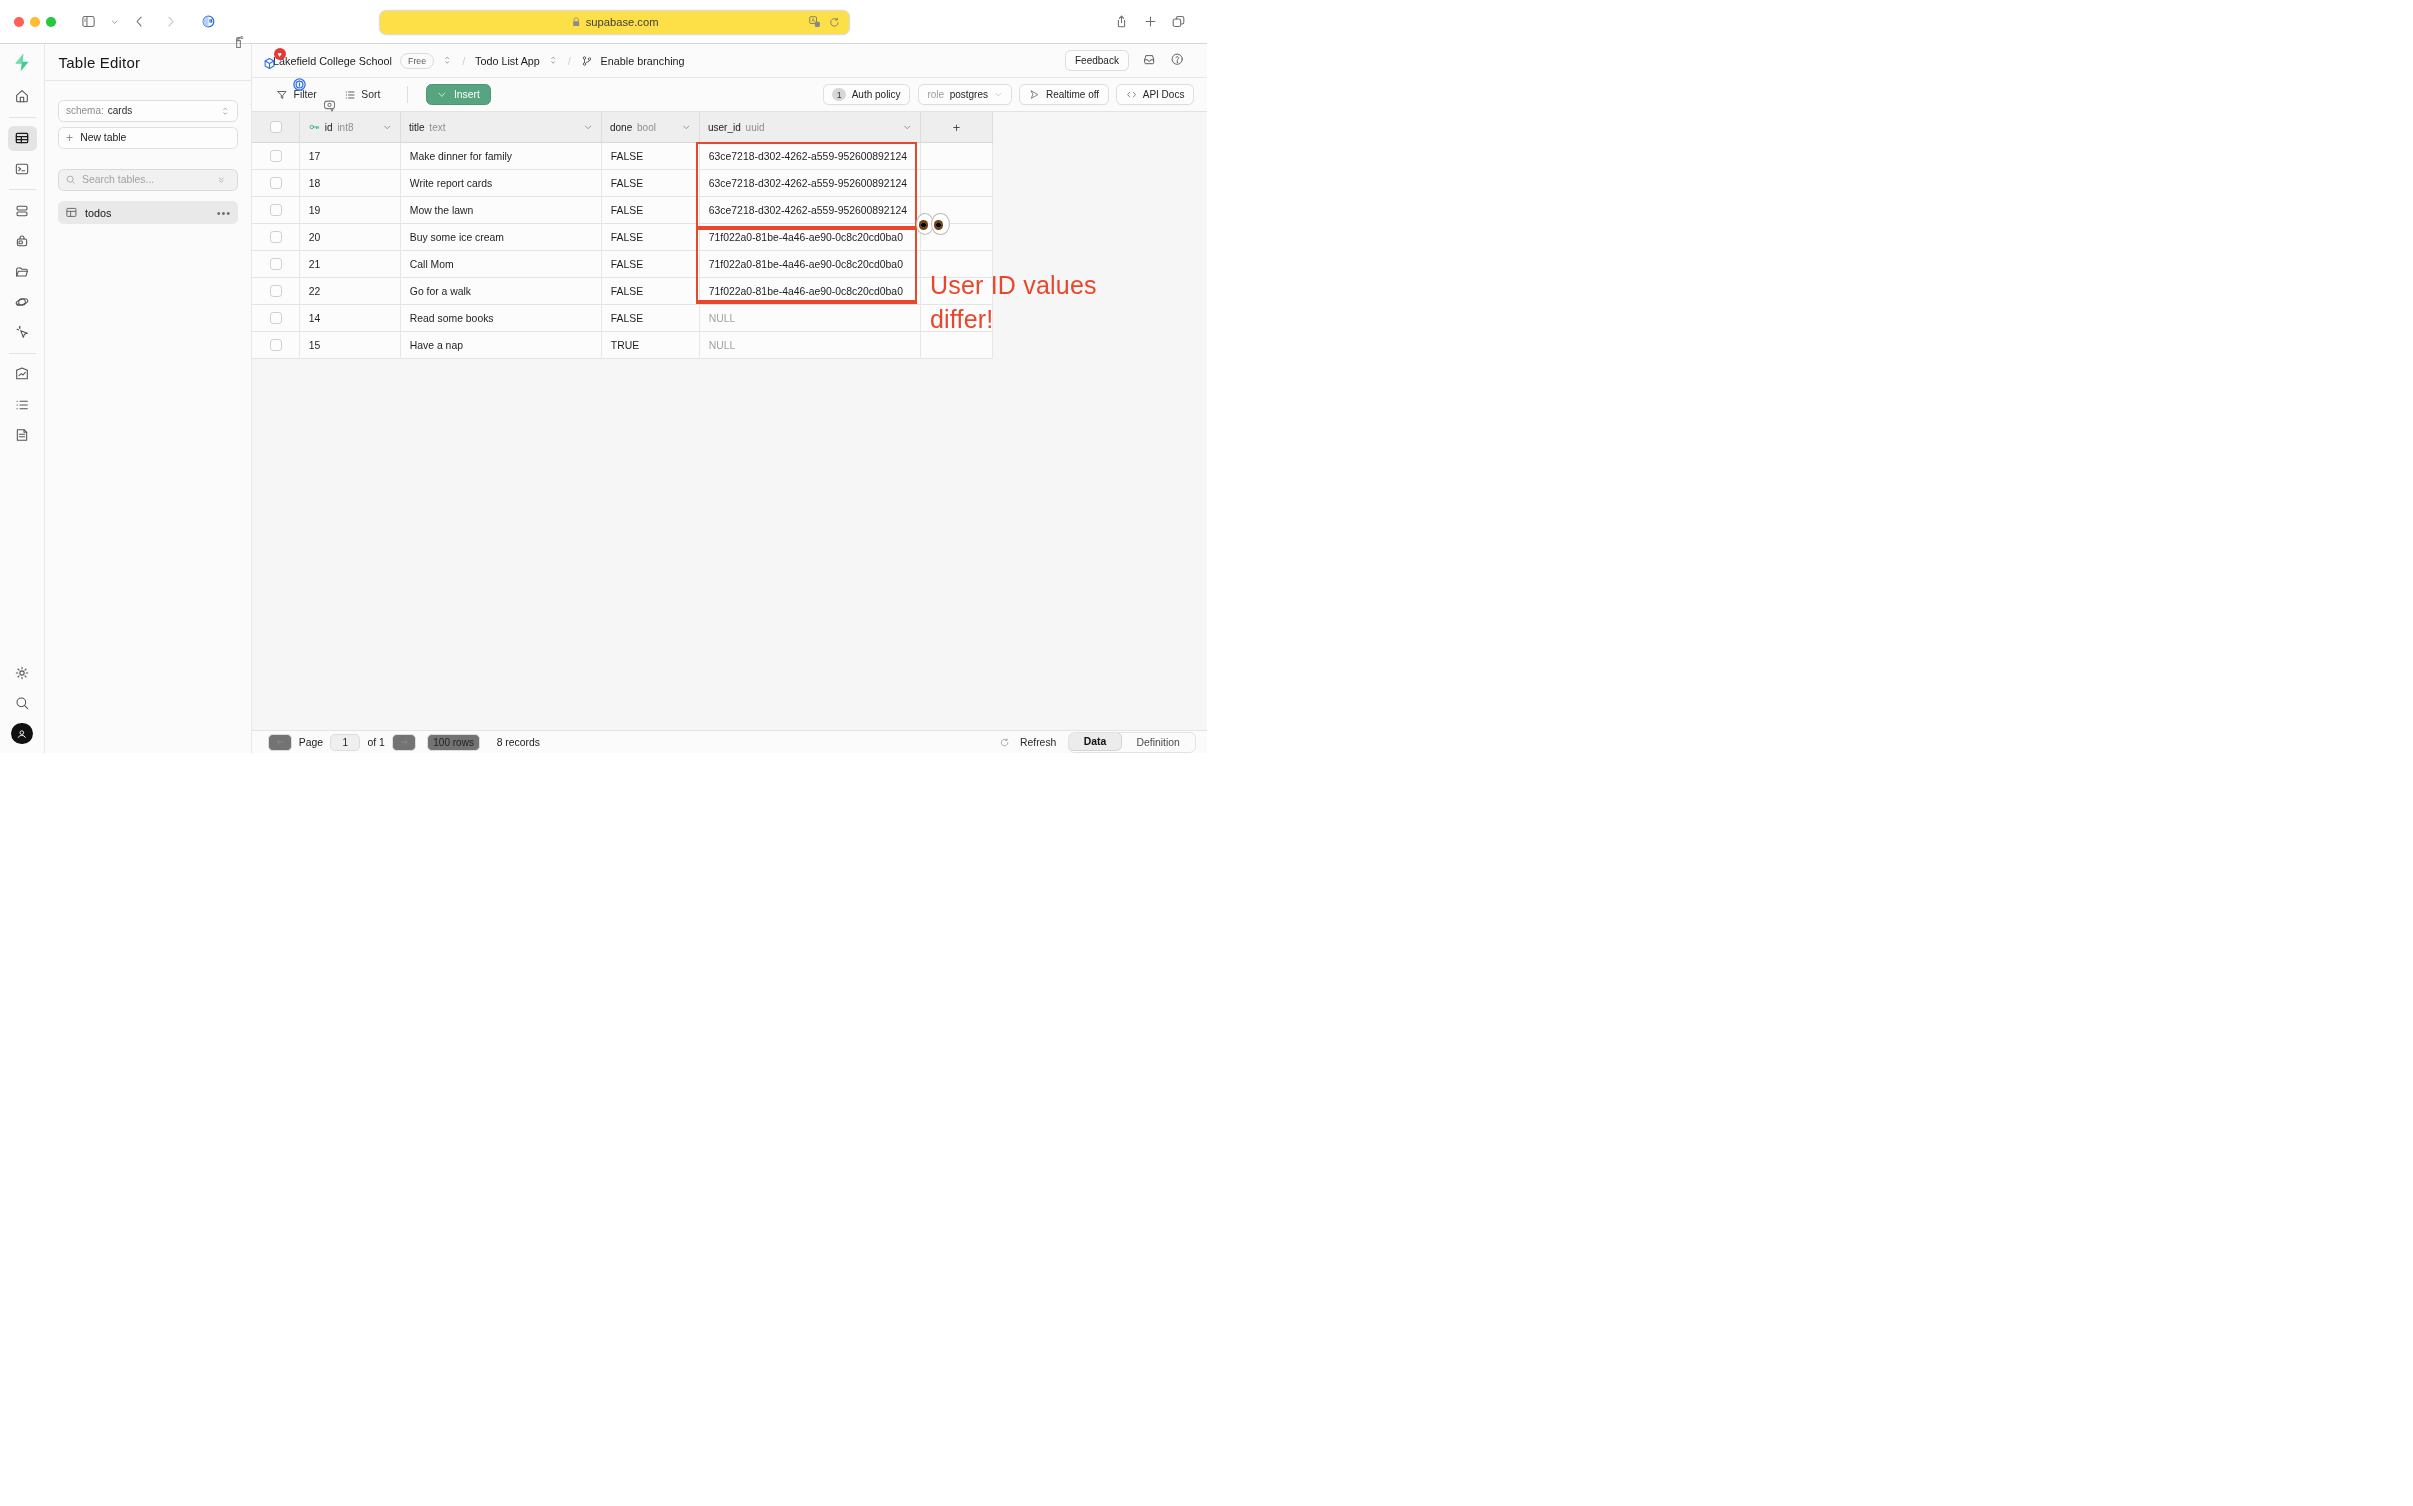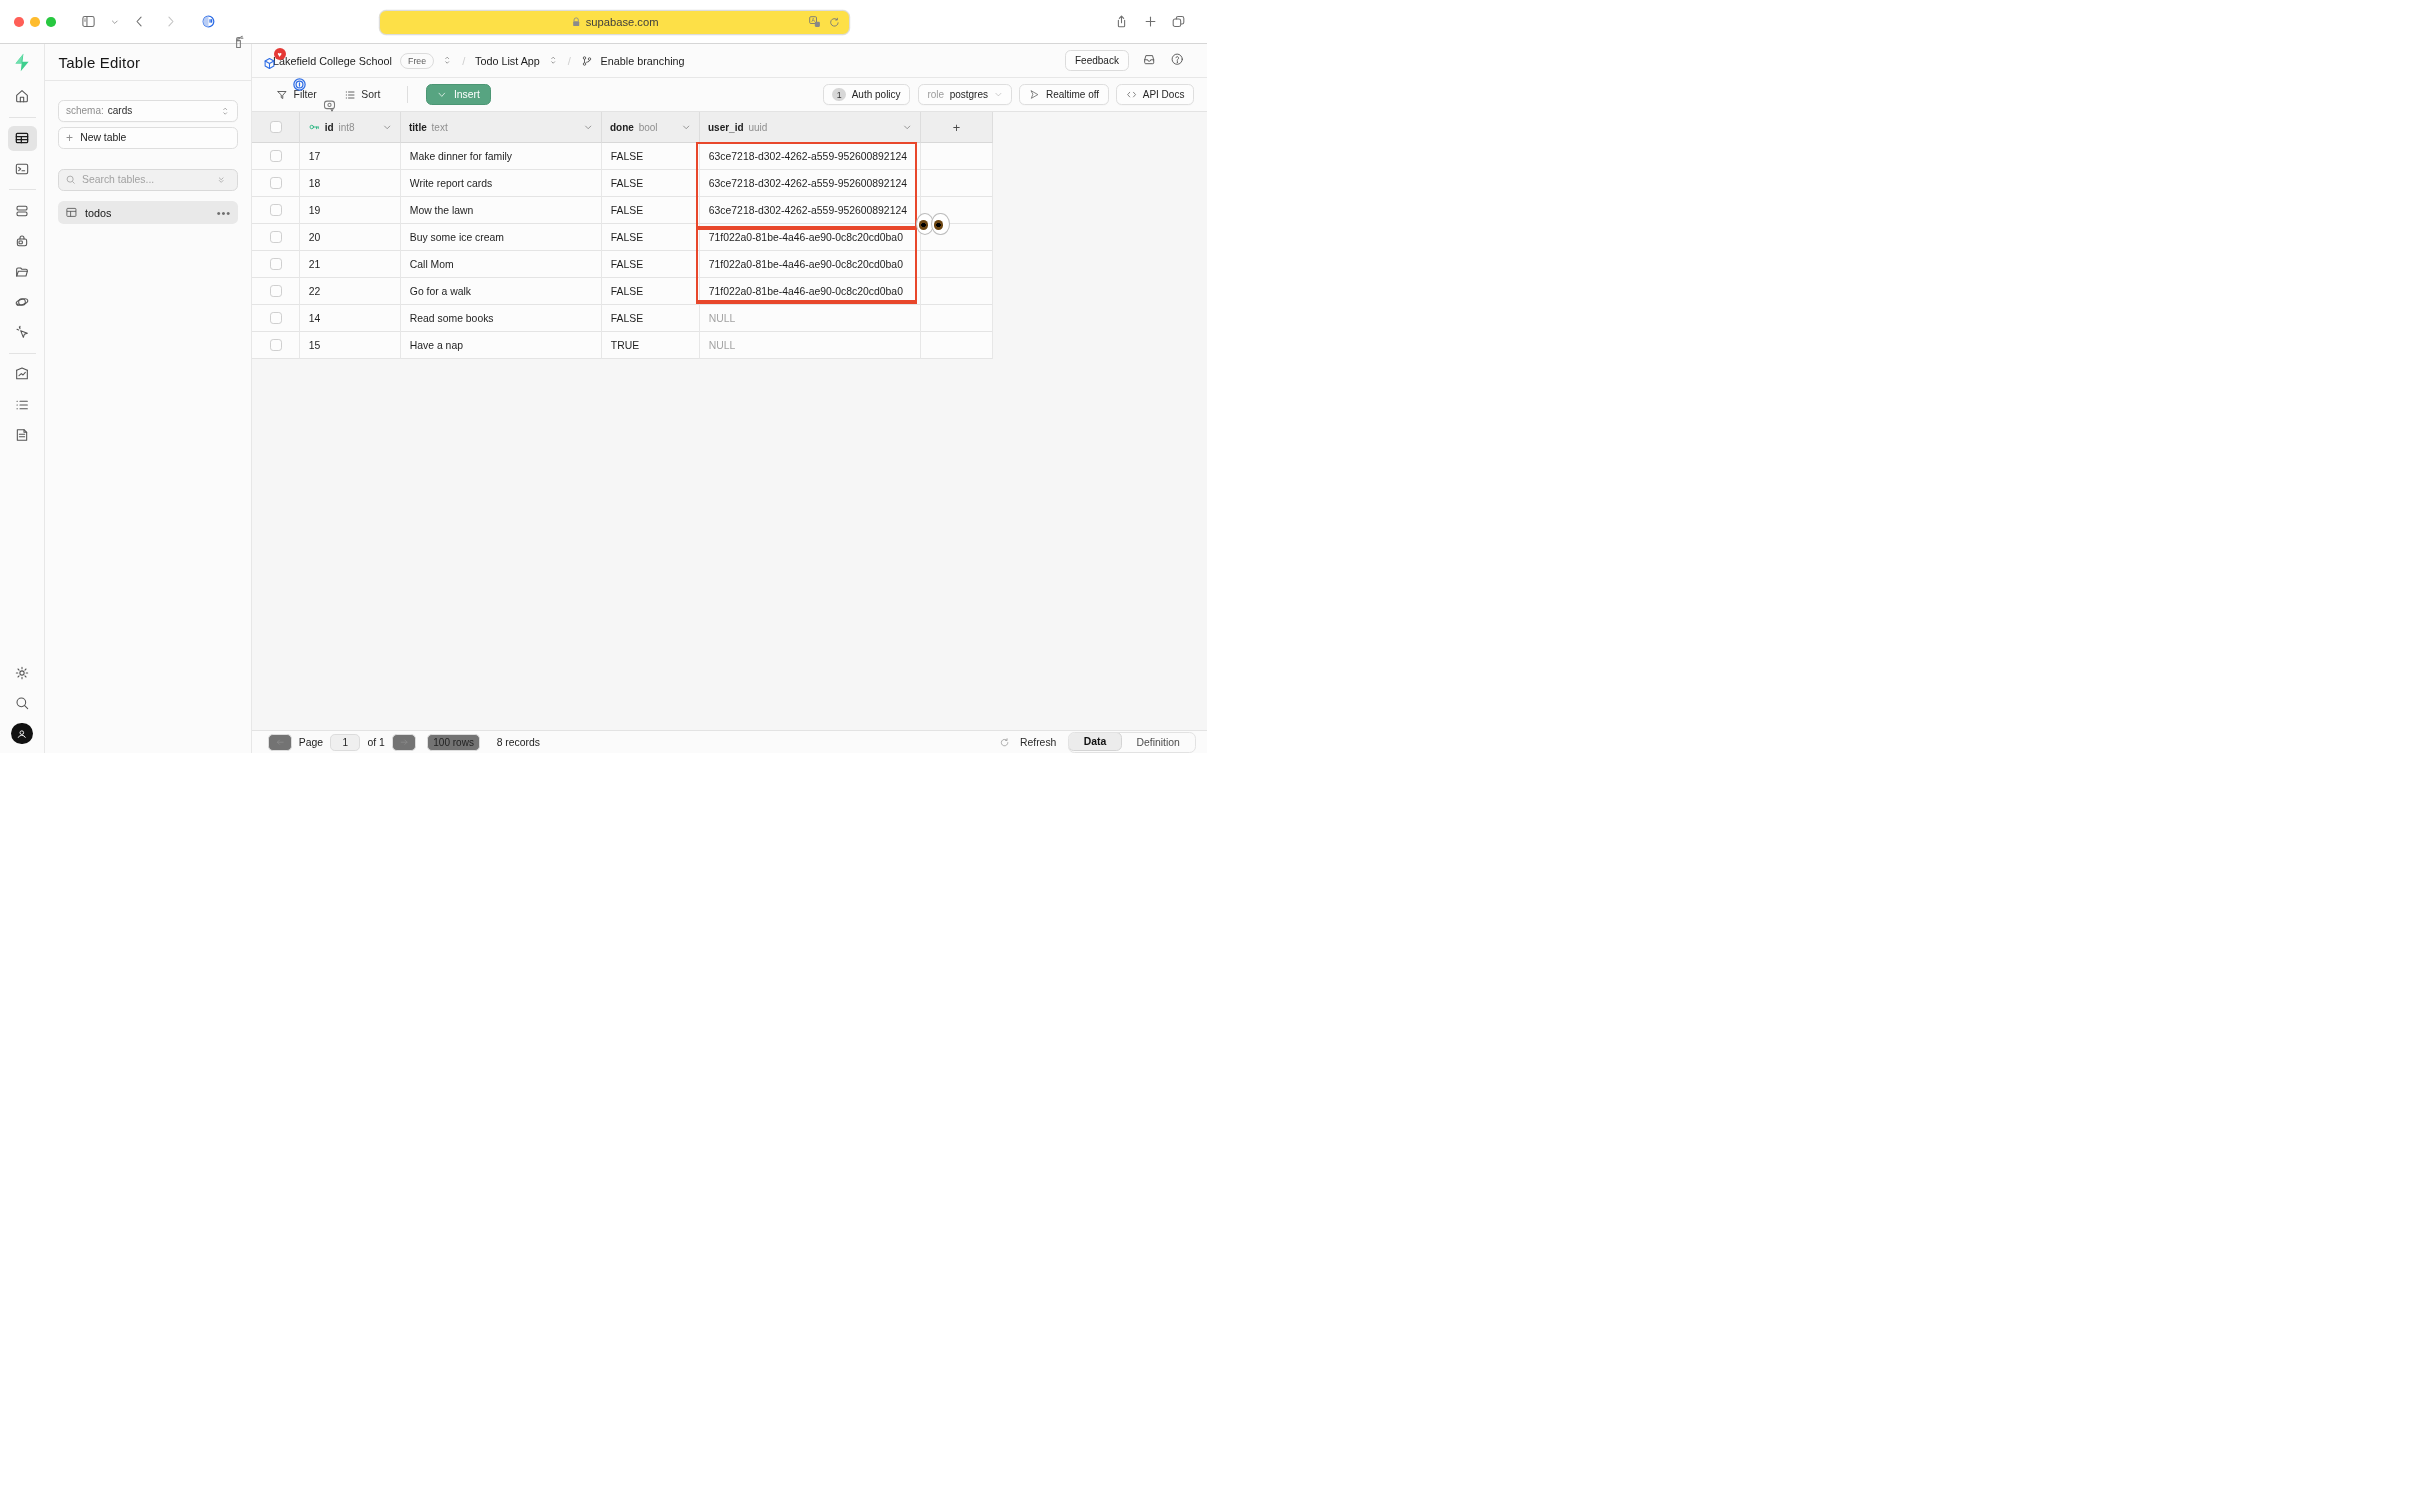--- a/index.html
+++ b/index.html
@@ -87,21 +87,21 @@
   .badge-1 { width:13.6px; height:13.6px; border-radius:50%; background:#d7d7d7; color:#333; font-size:8.8px; display:flex; align-items:center; justify-content:center; }
   .muted { color:#9d9d9d; }
   .chip .chev { color:#a5a5a5; }
 
   
   .content { flex:1; position:relative; background:#f6f6f6; overflow:hidden; }
   .grid { position:absolute; left:0; top:0; }
   .ghead, .trow { display:flex; }
   .hc { height:31px; background:#eeeeee; border-right:0.8px solid #dddddd; border-bottom:0.8px solid #d8d8d8;
     display:flex; align-items:center; padding:0 8px; font-size:10px; color:#212121; gap:4.8px; }
-  .hc .cname { font-weight:700; }
+  .hc .cname { font-weight:400; }
   .hc .ctype { color:#8f8f8f; font-weight:400; }
   .hc .hchev { margin-left:auto; color:#6f6f6f; }
   .hc svg.chev-s { width:10.4px; height:10.4px; stroke:#6f6f6f; fill:none; stroke-width:1.6; stroke-linecap:round; stroke-linejoin:round; }
   .c { height:27px; background:#fcfcfc; border-right:0.8px solid #e7e7e7; border-bottom:0.8px solid #e4e4e4;
     display:flex; align-items:center; padding:0 8.8px; font-size:10.4px; color:#1e1e1e; white-space:nowrap; overflow:hidden; }
   .w-check{width:48px; justify-content:center;} .w-id{width:101px;} .w-title{width:201px;}
   .w-done{width:98px;} .w-user{width:221px;} .w-plus{width:72px; justify-content:center;}
   .cb { width:12px; height:12px; border:1.2px solid #cfcfcf; border-radius:3.2px; background:#fdfdfd; }
   .nullv { color:#a3a3a3; }
   .keyic { width:12px; height:12px; stroke:#24b47e; fill:none; stroke-width:1.7; stroke-linecap:round; stroke-linejoin:round; }
@@ -629,20 +629,21 @@
       <div class="redbox b1"></div>
       <div class="redbox b2"></div>
       <div class="eyes">
         <span class="eye">
             <span class="pupil"></span>
           </span>
         <span class="eye">
             <span class="pupil"></span>
           </span>
       </div>
+      <div class="annot">User ID values differ!</div>
     </div>
 
     <div class="footer">
       <span class="fbtn">
         <svg viewBox="0 0 24 24">
             <line x1="19" y1="12" x2="5.5" y2="12"></line>
             <polyline points="10.5,7 5.5,12 10.5,17"></polyline>
           </svg>
       </span>
       <span>Page</span>

